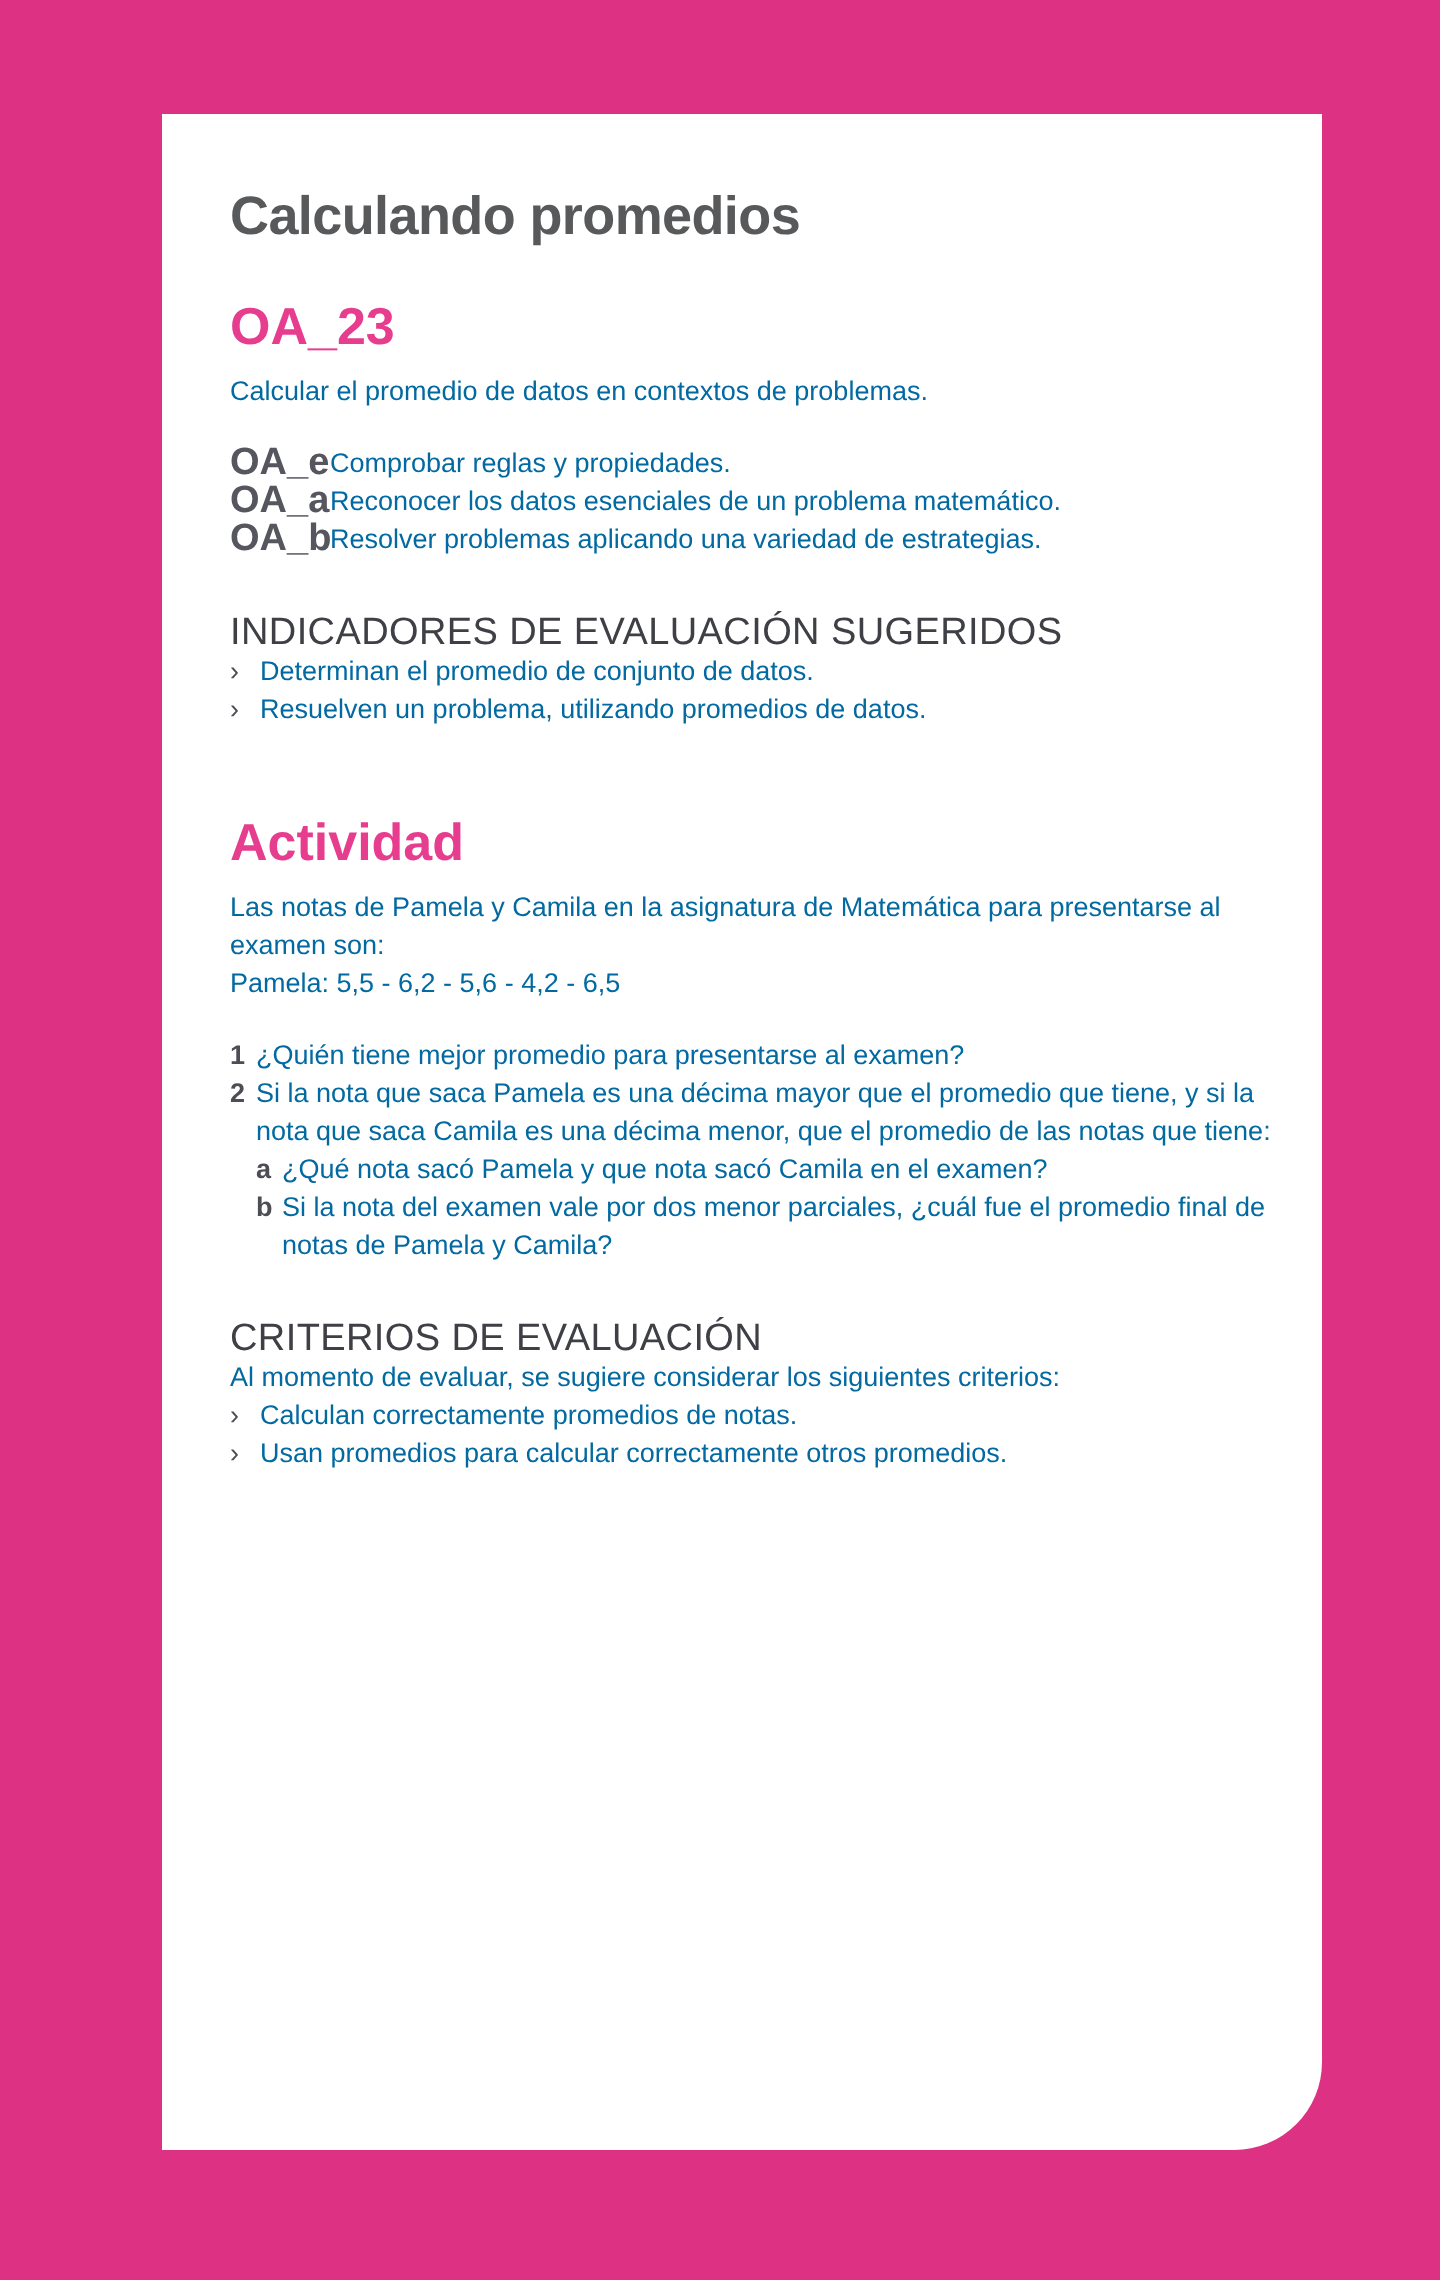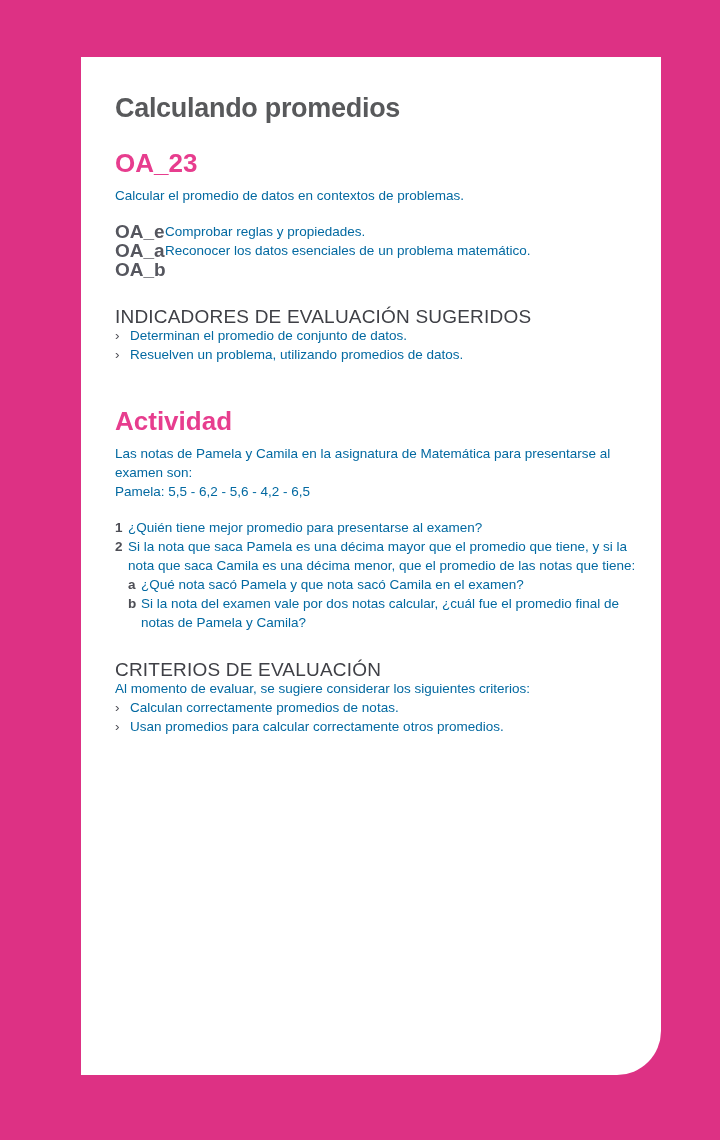--- a/index.html
+++ b/index.html
@@ -96,20 +96,21 @@
         <div class="oa-row">
           <span class="oa-code">OA_e</span>
           <span class="oa-text">Comprobar reglas y propiedades.</span>
         </div>
         <div class="oa-row">
           <span class="oa-code">OA_a</span>
           <span class="oa-text">Reconocer los datos esenciales de un problema matemático.</span>
         </div>
         <div class="oa-row">
           <span class="oa-code">OA_b</span>
+          <span class="oa-text">Resolver problemas aplicando una variedad de estrategias.</span>
         </div>
       </div>
 
       <div class="indicators-block">
         <h3 class="section-sub-heading">INDICADORES DE EVALUACIÓN SUGERIDOS</h3>
         <div class="bullet-row">
           <span class="bullet-glyph">›</span>
           <span class="bullet-text">Determinan el promedio de conjunto de datos.</span>
         </div>
         <div class="bullet-row">
@@ -135,21 +136,21 @@
           <span class="q-marker">2</span>
           <span class="q-text">Si la nota que saca Pamela es una décima mayor que el promedio que tiene, y si la nota que saca Camila es una décima menor, que el promedio de las notas que tiene:</span>
         </div>
         <div class="subquestions">
           <div class="q-row">
             <span class="q-marker">a</span>
             <span class="q-text">¿Qué nota sacó Pamela y que nota sacó Camila en el examen?</span>
           </div>
           <div class="q-row">
             <span class="q-marker">b</span>
-            <span class="q-text">Si la nota del examen vale por dos notas calcular, ¿cuál fue el promedio final de notas de Pamela y Camila?</span>
+            <span class="q-text">Si la nota del examen vale por dos menor parciales, ¿cuál fue el promedio final de notas de Pamela y Camila?</span>
           </div>
         </div>
       </div>
 
       <div class="criteria-section">
         <h3 class="section-sub-heading">CRITERIOS DE EVALUACIÓN</h3>
         <p class="body-text">Al momento de evaluar, se sugiere considerar los siguientes criterios:</p>
         <div class="bullet-row">
           <span class="bullet-glyph">›</span>
           <span class="bullet-text">Calculan correctamente promedios de notas.</span>

